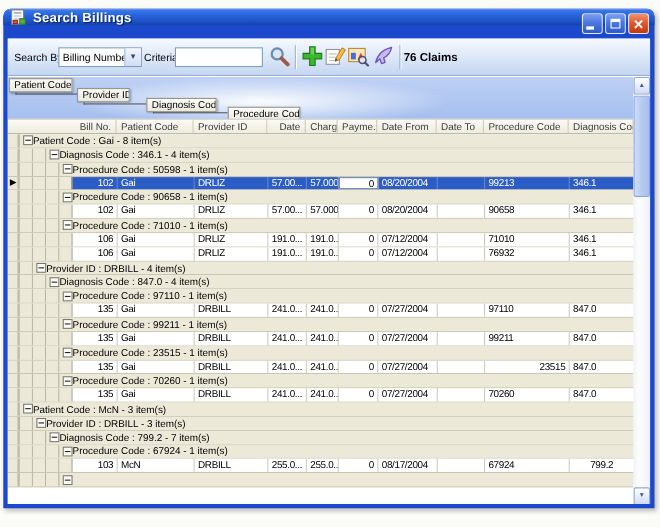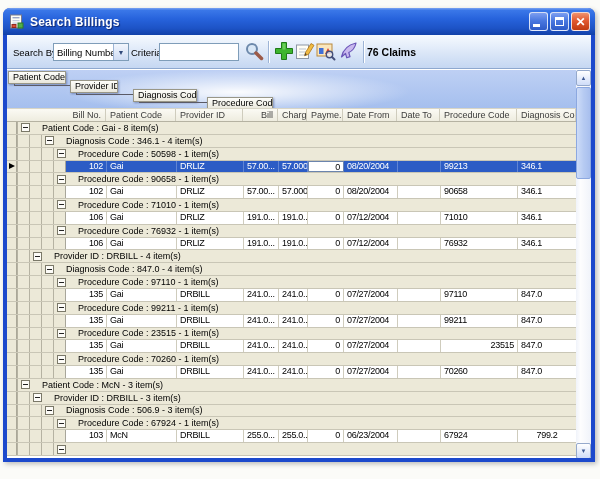--- a/index.html
+++ b/index.html
@@ -3,21 +3,21 @@
 <meta charset="utf-8">
 <style>
   * { box-sizing: border-box; margin: 0; padding: 0; }
   html,body { width:600px; height:479px; }
   body { background:#fbfbf8; font-family:"Liberation Sans", sans-serif; position:relative; overflow:hidden; }
 
   
   #window { position:absolute; left:3px; top:8px; width:592px; height:454px;
     background:#1c49cc; border-radius:7px 7px 0 0;
     box-shadow:2px 2px 5px rgba(0,0,0,.25); }
-  #titlebar { position:absolute; left:0; top:0; right:0; height:27px; border-radius:7px 7px 0 0;
+  #titlebar { position:absolute; left:0; top:0; right:0; height:15px; border-radius:7px 7px 0 0;
     background:linear-gradient(180deg,#7ba2f0 0%,#3a77e8 9%,#2763dc 40%,#1d53c6 75%,#1241a8 100%);
     display:flex; align-items:center; }
   #title { color:#fff; font-size:12px; font-weight:bold; margin-left:5px;
     text-shadow:1px 1px 1px rgba(0,0,40,.6); letter-spacing:.2px; }
   .appicon { width:16px; height:16px; margin-left:6px; flex:0 0 auto; }
   #winbtns { position:absolute; right:5px; top:4px; display:flex; gap:2px; }
   .winbtn { width:19px; height:19px; border-radius:3px; border:1px solid rgba(255,255,255,.8);
     background:linear-gradient(180deg,#7d9ef0 0%,#4a78e0 45%,#2e5bc8 100%);
     position:relative; cursor:pointer; }
   .winbtn.close { background:linear-gradient(180deg,#f0926e 0%,#e25930 45%,#c03a10 100%); }
@@ -79,21 +79,21 @@
   .selarrow { position:absolute; left:2px; top:2.6px; width:0; height:0;
     border-left:6px solid #000; border-top:3.5px solid transparent; border-bottom:3.5px solid transparent; }
   .indent { background-color:#ece9d8;
     background-image:linear-gradient(90deg,#b5b2a2 1px,rgba(0,0,0,0) 1px);
     background-size:12px 100%; flex:0 0 auto; }
   .gcontent { flex:1; display:flex; align-items:center; border-left:1px solid #b5b2a2;
     background:#ece9d8; font-size:9px; color:#000; white-space:nowrap; overflow:hidden; cursor:default; }
   .expbox { flex:0 0 9px; height:9px; margin-left:3px; background:#fdfcf8;
     border:1px solid #7a7868; position:relative; cursor:pointer; }
   .expbox::after { content:""; position:absolute; left:1px; top:3px; width:5px; height:1px; background:#222; }
-  .glabel { margin-left:12px; }
+  .glabel { margin-left:0; }
   .dcontent { flex:1; position:relative; background:#fff; border-left:1px solid #a8a69a; cursor:default; }
   .dcell { position:absolute; top:0; height:100%; font-size:9px; letter-spacing:-0.3px;
     line-height:11.8px; padding:0 3px; border-right:1px solid #cfccbd;
     white-space:nowrap; overflow:hidden; color:#000; }
   .grow.sel .dcontent { background:#2c5cc5; }
   .grow.sel .dcell { color:#fff; border-right-color:rgba(255,255,255,.25); }
   .grow.sel .dcell.edit { background:#fff; color:#000; border:1px solid #6b84ad; }
 
   
   #vscroll { position:absolute; left:569px; top:0; width:15px; height:389px;
@@ -194,21 +194,21 @@
           <div class="chip" style="left: 63px; top: 10px; width: 48px;">Provider ID</div>
           <div class="conn" style="left: 69px; top: 23px; width: 57px; height: 2px;"></div>
           <div class="chip" style="left: 126px; top: 19px; width: 64px;">Diagnosis Code</div>
           <div class="conn" style="left: 132px; top: 32px; width: 68px; height: 1px;"></div>
           <div class="chip" style="left: 200px; top: 27px; width: 66px;">Procedure Code</div>
         </div>
       <div id="ghead">
           <div class="hcell" style="left: 10px; width: 89px; text-align: right;">Bill No.</div>
           <div class="hcell" style="left: 99px; width: 70px; text-align: left;">Patient Code</div>
           <div class="hcell" style="left: 169px; width: 67px; text-align: left;">Provider ID</div>
-          <div class="hcell" style="left: 236px; width: 35px; text-align: right;">Bill</div>
+          <div class="hcell" style="left: 236px; width: 35px; text-align: right;">Date</div>
           <div class="hcell" style="left: 271px; width: 29px; text-align: center;">Charges</div>
           <div class="hcell" style="left: 300px; width: 36px; text-align: left;">Payme...</div>
           <div class="hcell" style="left: 336px; width: 54px; text-align: left;">Date From</div>
           <div class="hcell" style="left: 390px; width: 43px; text-align: left;">Date To</div>
           <div class="hcell" style="left: 433px; width: 77px; text-align: left;">Procedure Code</div>
           <div class="hcell" style="left: 510px; width: 59px; text-align: left;">Diagnosis Code</div>
         </div>
       <div id="grows">
           <div class="grow">
             <div class="gut"></div>
@@ -294,28 +294,20 @@
               <div class="dcell" style="left: 213px; width: 29px; text-align: left;">191.0...</div>
               <div class="dcell" style="left: 242px; width: 36px; text-align: right;">0</div>
               <div class="dcell" style="left: 278px; width: 54px; text-align: left;">07/12/2004</div>
               <div class="dcell" style="left: 332px; width: 43px; text-align: left;"></div>
               <div class="dcell" style="left: 375px; width: 77px; text-align: left;">71010</div>
               <div class="dcell" style="left: 452px; width: 59px; text-align: left;">346.1</div>
             </div>
           </div>
           <div class="grow">
             <div class="gut"></div>
-            <div class="indent" style="width: 36px;"></div>
-            <div class="gcontent">
-              <span class="expbox"></span>
-              <span class="glabel">Procedure Code : 76932 - 1 item(s)</span>
-            </div>
-          </div>
-          <div class="grow">
-            <div class="gut"></div>
             <div class="indent" style="width: 48px;"></div>
             <div class="dcontent">
               <div class="dcell" style="left: 0px; width: 41px; text-align: right;">106</div>
               <div class="dcell" style="left: 41px; width: 70px; text-align: left;">Gai</div>
               <div class="dcell" style="left: 111px; width: 67px; text-align: left;">DRLIZ</div>
               <div class="dcell" style="left: 178px; width: 35px; text-align: left;">191.0...</div>
               <div class="dcell" style="left: 213px; width: 29px; text-align: left;">191.0...</div>
               <div class="dcell" style="left: 242px; width: 36px; text-align: right;">0</div>
               <div class="dcell" style="left: 278px; width: 54px; text-align: left;">07/12/2004</div>
               <div class="dcell" style="left: 332px; width: 43px; text-align: left;"></div>
@@ -448,42 +440,42 @@
             <div class="gcontent">
               <span class="expbox"></span>
               <span class="glabel">Provider ID : DRBILL - 3 item(s)</span>
             </div>
           </div>
           <div class="grow">
             <div class="gut"></div>
             <div class="indent" style="width: 24px;"></div>
             <div class="gcontent">
               <span class="expbox"></span>
-              <span class="glabel">Diagnosis Code : 506.9 - 3 item(s)</span>
+              <span class="glabel">Diagnosis Code : 799.2 - 7 item(s)</span>
             </div>
           </div>
           <div class="grow">
             <div class="gut"></div>
             <div class="indent" style="width: 36px;"></div>
             <div class="gcontent">
               <span class="expbox"></span>
               <span class="glabel">Procedure Code : 67924 - 1 item(s)</span>
             </div>
           </div>
           <div class="grow">
             <div class="gut"></div>
             <div class="indent" style="width: 48px;"></div>
             <div class="dcontent">
               <div class="dcell" style="left: 0px; width: 41px; text-align: right;">103</div>
               <div class="dcell" style="left: 41px; width: 70px; text-align: left;">McN</div>
               <div class="dcell" style="left: 111px; width: 67px; text-align: left;">DRBILL</div>
               <div class="dcell" style="left: 178px; width: 35px; text-align: left;">255.0...</div>
               <div class="dcell" style="left: 213px; width: 29px; text-align: left;">255.0...</div>
               <div class="dcell" style="left: 242px; width: 36px; text-align: right;">0</div>
-              <div class="dcell" style="left: 278px; width: 54px; text-align: left;">06/23/2004</div>
+              <div class="dcell" style="left: 278px; width: 54px; text-align: left;">08/17/2004</div>
               <div class="dcell" style="left: 332px; width: 43px; text-align: left;"></div>
               <div class="dcell" style="left: 375px; width: 77px; text-align: left;">67924</div>
               <div class="dcell" style="left: 452px; width: 59px; text-align: center;">799.2</div>
             </div>
           </div>
           <div class="grow">
             <div class="gut"></div>
             <div class="indent" style="width: 36px;"></div>
             <div class="gcontent">
               <span class="expbox"></span>

